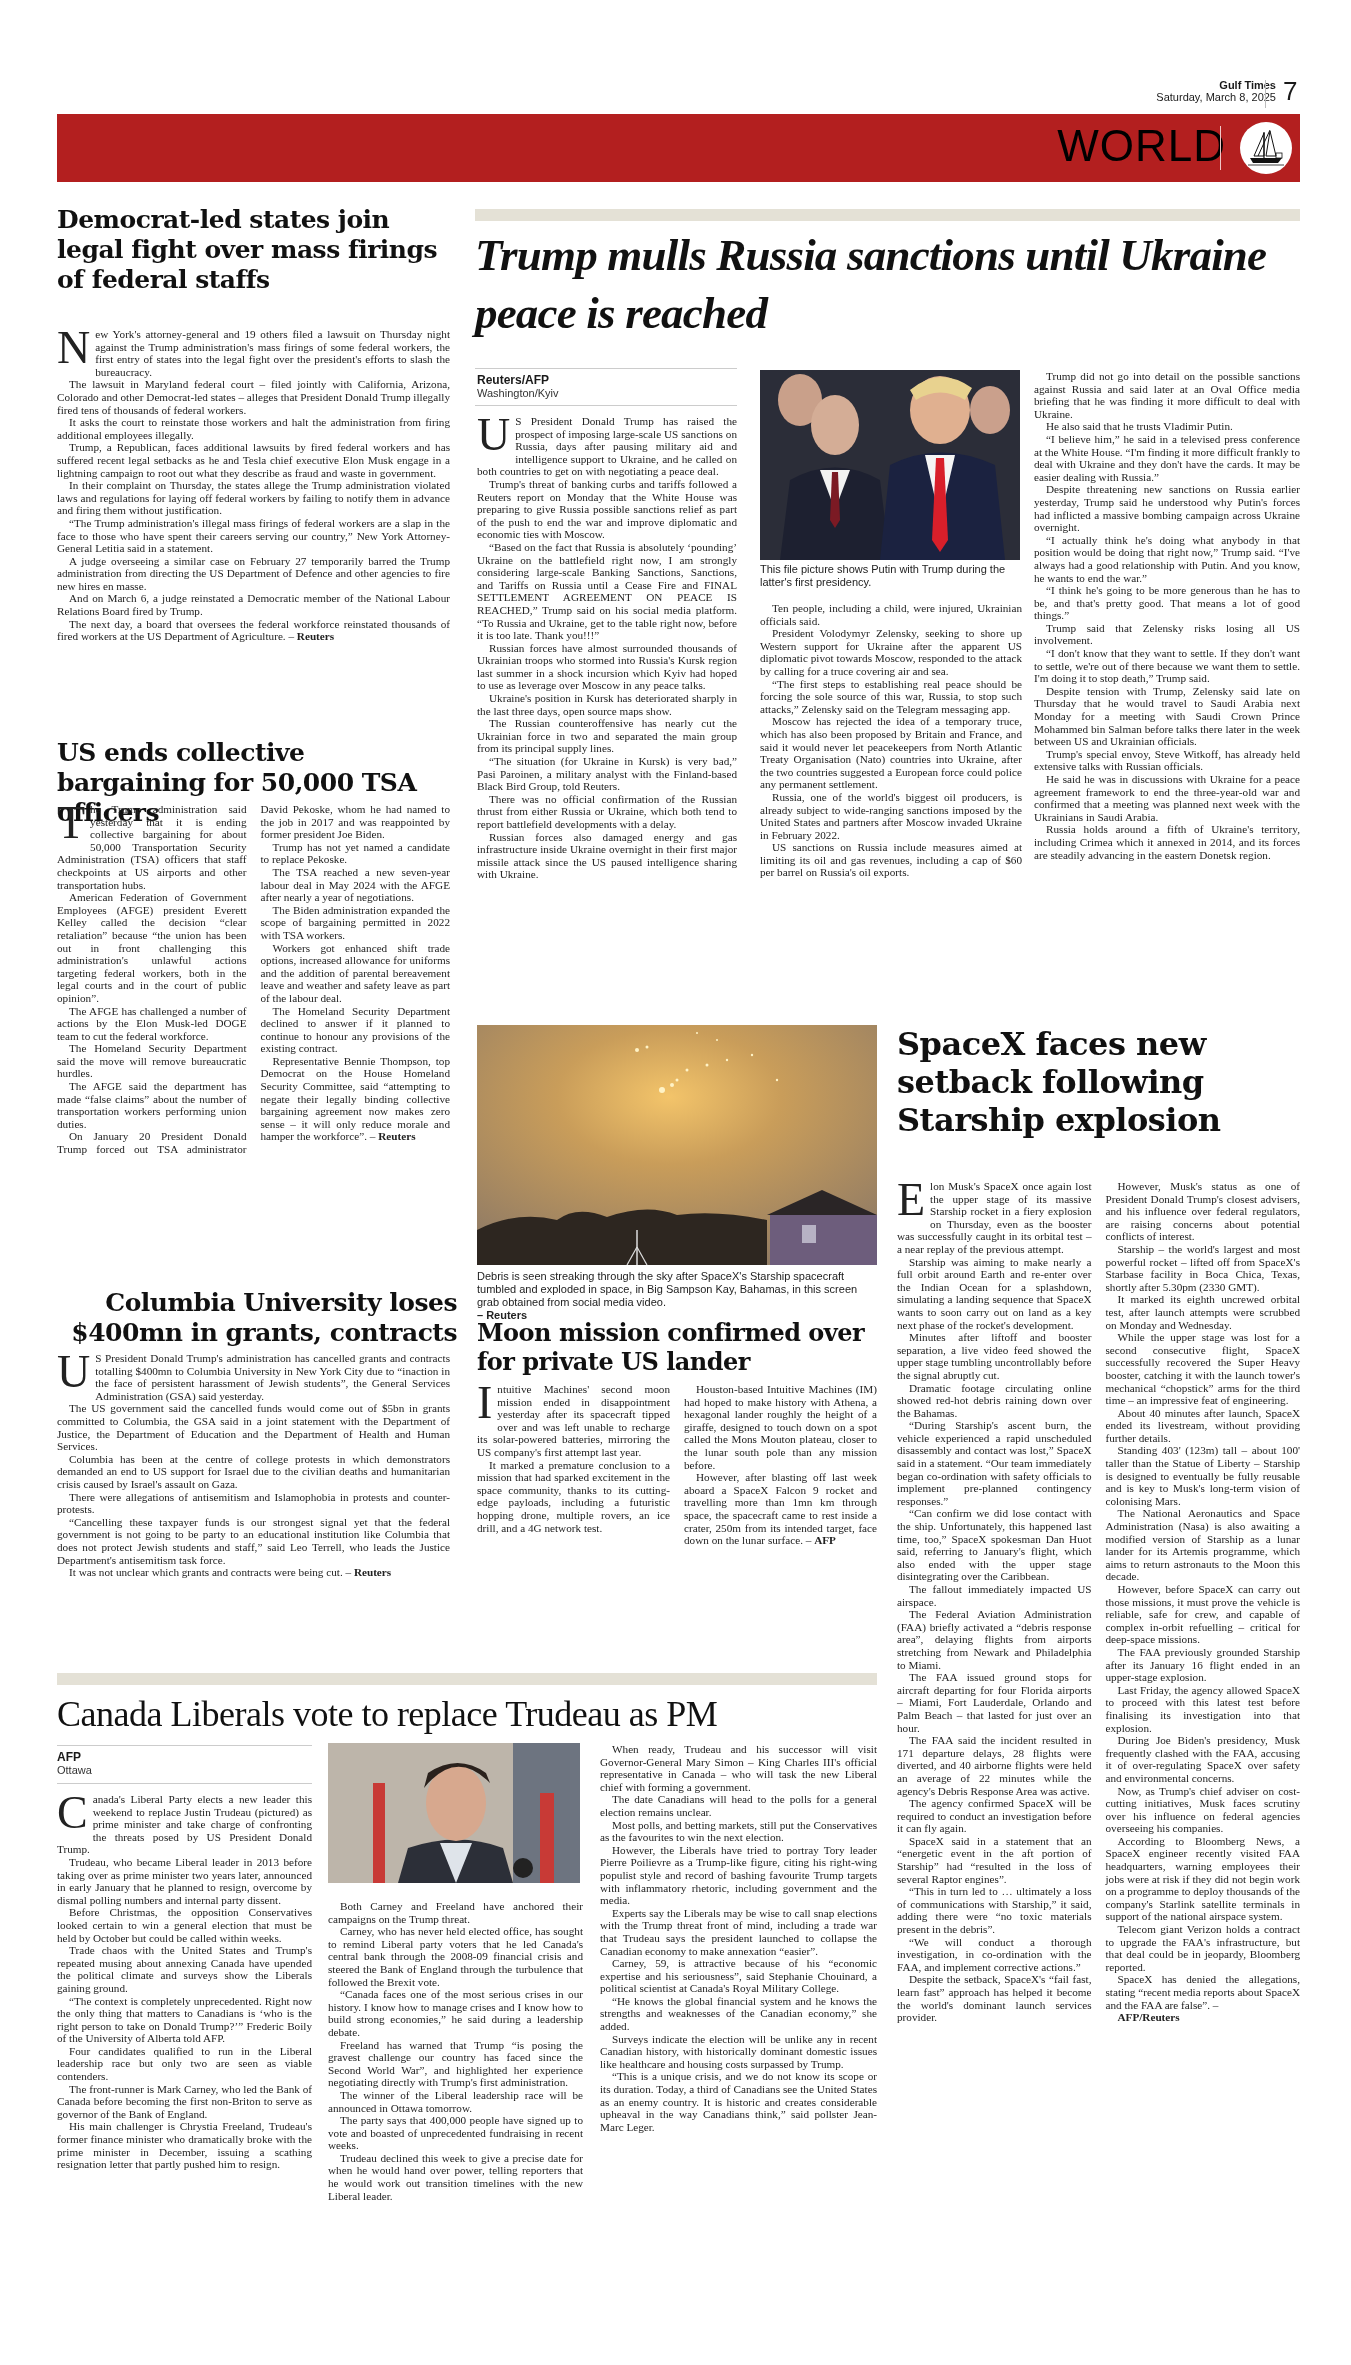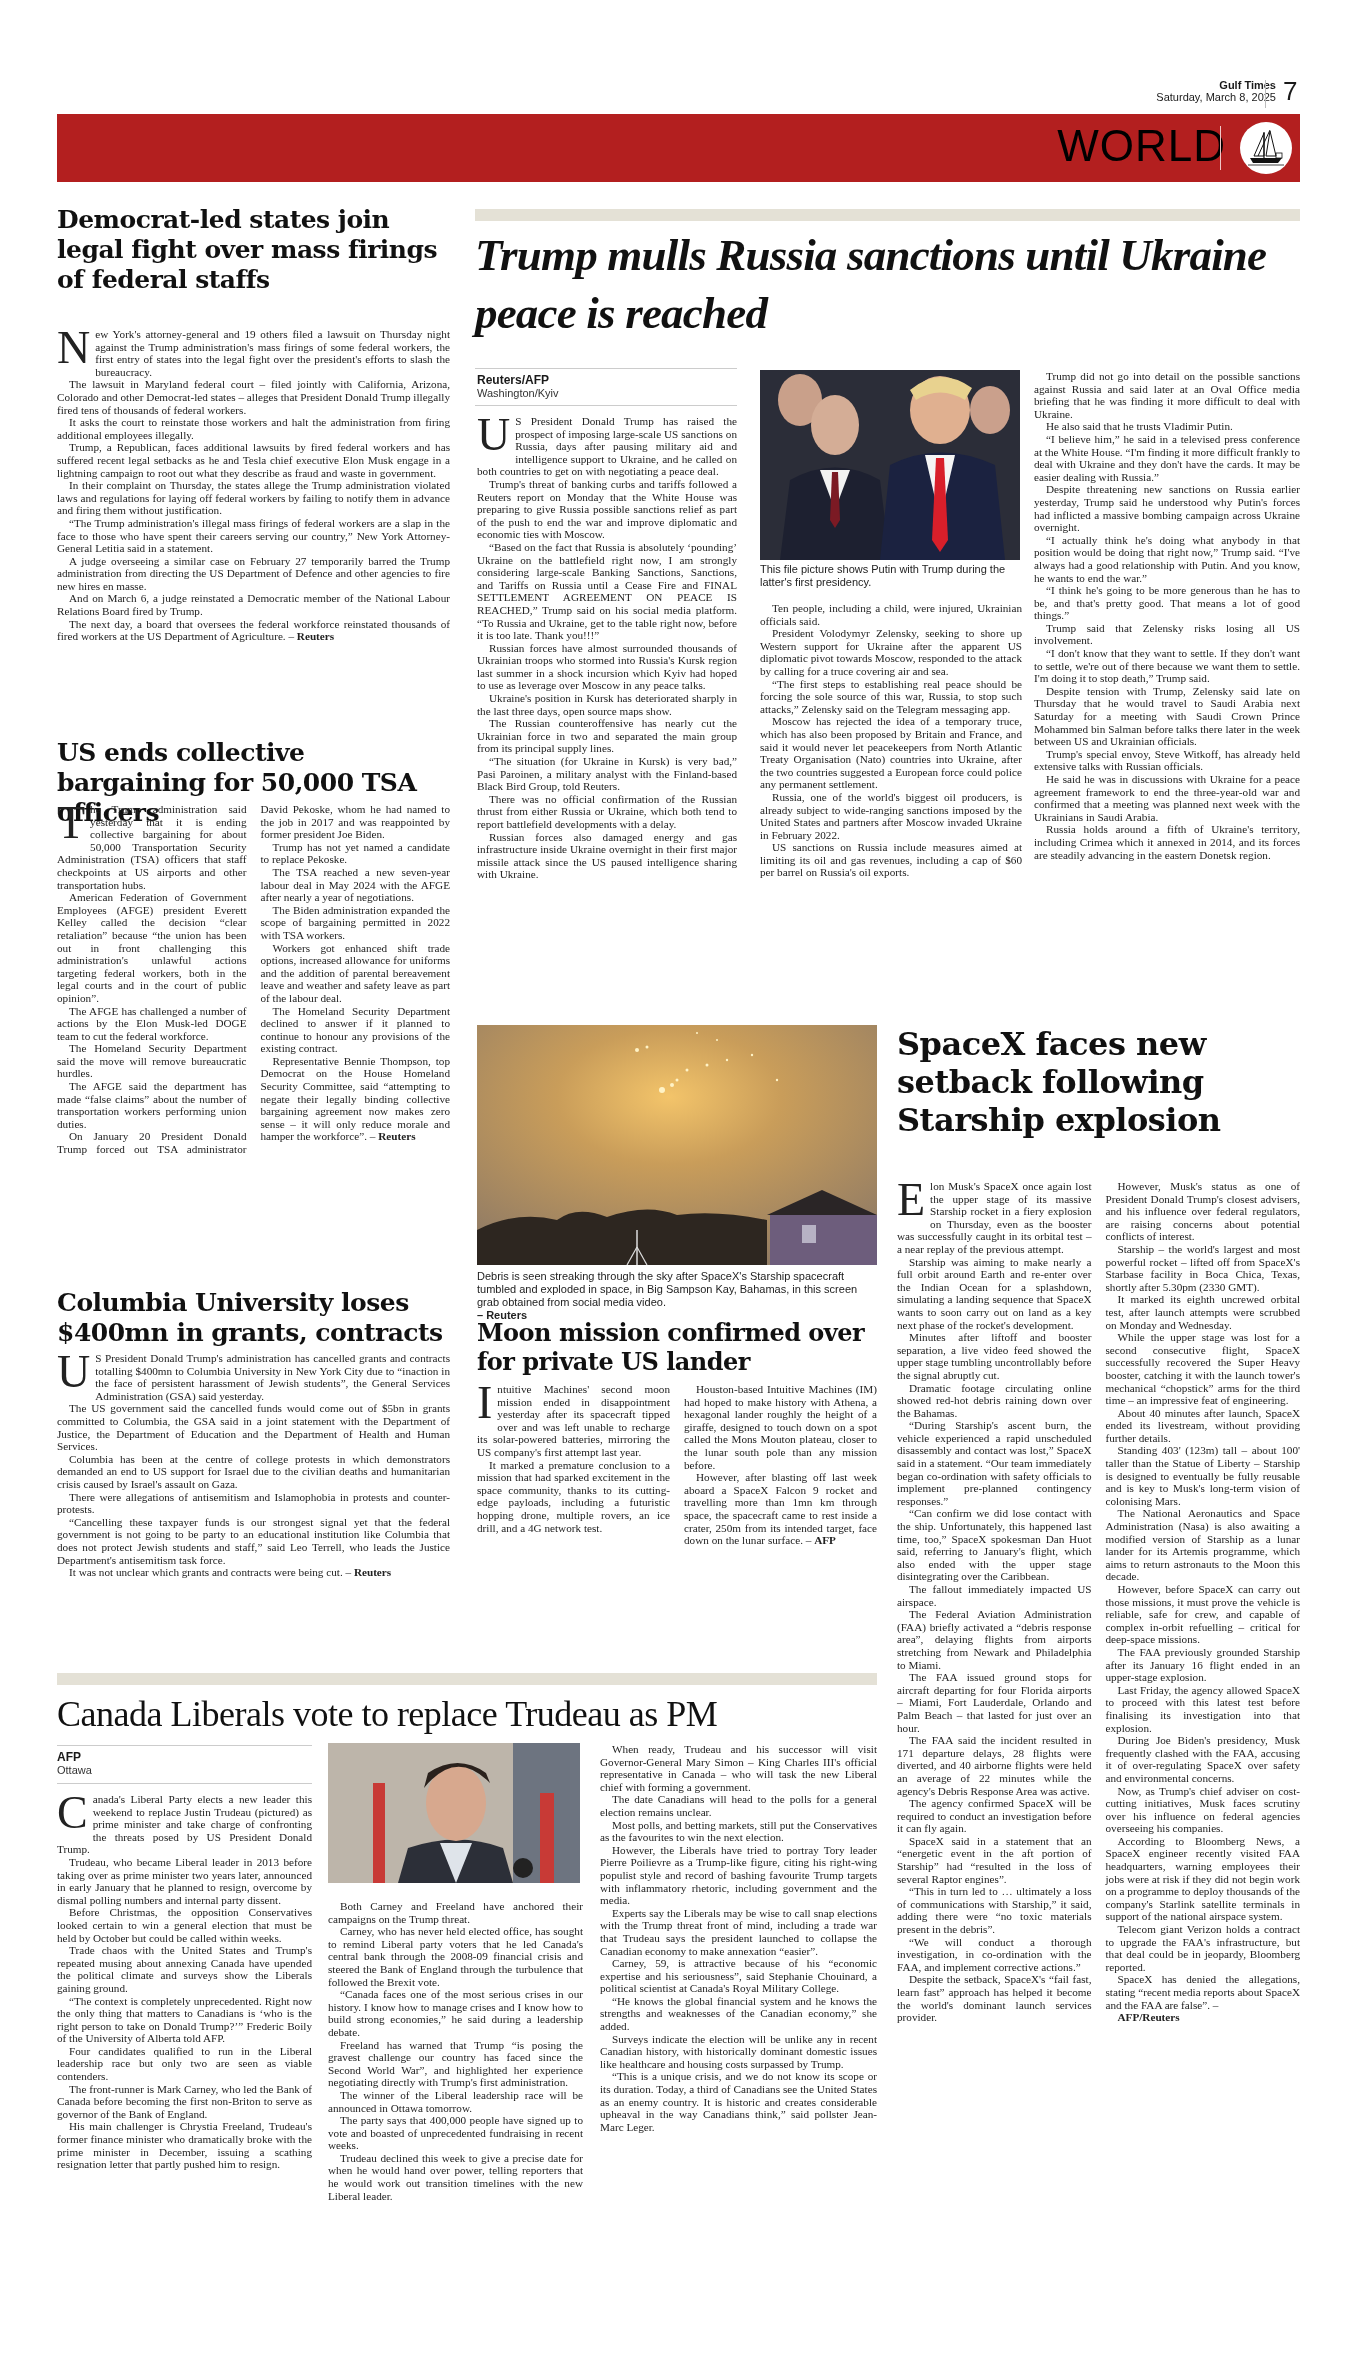--- a/index.html
+++ b/index.html
@@ -86,21 +86,21 @@
   <p>The AFGE said the department has made “false claims” about the number of transportation workers performing union duties.</p>
   <p>On January 20 President Donald Trump forced out TSA administrator David Pekoske, whom he had named to the job in 2017 and was reappointed by former president Joe Biden.</p>
   <p>Trump has not yet named a candidate to replace Pekoske.</p>
   <p>The TSA reached a new seven-year labour deal in May 2024 with the AFGE after nearly a year of negotiations.</p>
   <p>The Biden administration expanded the scope of bargaining permitted in 2022 with TSA workers.</p>
   <p>Workers got enhanced shift trade options, increased allowance for uniforms and the addition of parental bereavement leave and weather and safety leave as part of the labour deal.</p>
   <p>The Homeland Security Department declined to answer if it planned to continue to honour any provisions of the existing contract.</p>
   <p><span>Representative Bennie Thompson, top Democrat on the House Homeland Security Committee, said “attempting to negate their legally binding collective bargaining agreement now makes zero sense – it will only reduce morale and hamper the workforce”. –</span> <span class="credit">Reuters</span></p>
 </div>
 
-<h2 class="abs hl" style="left:57px;top:1288px;width:400px;font-size:25px;line-height:30px;">Columbia University loses $400mn in grants, contracts</h2>
+<h2 class="abs hl" style="left:57px;top:1288px;width:400px;font-size:25px;line-height:30px;text-align:right;">Columbia University loses $400mn in grants, contracts</h2>
 <div class="abs body" style="left:57px;top:1352px;width:393px;">
   <span class="drop">U</span>
   <p class="first">S President Donald Trump's administration has cancelled grants and contracts totalling $400mn to Columbia University in New York City due to “inaction in the face of persistent harassment of Jewish students”, the General Services Administration (GSA) said yesterday.</p>
   <p>The US government said the cancelled funds would come out of $5bn in grants committed to Columbia, the GSA said in a joint statement with the Department of Justice, the Department of Education and the Department of Health and Human Services.</p>
   <p>Columbia has been at the centre of college protests in which demonstrators demanded an end to US support for Israel due to the civilian deaths and humanitarian crisis caused by Israel's assault on Gaza.</p>
   <p>There were allegations of antisemitism and Islamophobia in protests and counter-protests.</p>
   <p>“Cancelling these taxpayer funds is our strongest signal yet that the federal government is not going to be party to an educational institution like Columbia that does not protect Jewish students and staff,” said Leo Terrell, who leads the Justice Department's antisemitism task force.</p>
   <p><span>It was not unclear which grants and contracts were being cut. –</span> <span class="credit">Reuters</span></p>
 </div>
 
@@ -155,21 +155,21 @@
 
 <div class="abs body" style="left:1034px;top:370px;width:266px;">
   <p>Trump did not go into detail on the possible sanctions against Russia and said later at an Oval Office media briefing that he was finding it more difficult to deal with Ukraine.</p>
   <p>He also said that he trusts Vladimir Putin.</p>
   <p>“I believe him,” he said in a televised press conference at the White House. “I'm finding it more difficult frankly to deal with Ukraine and they don't have the cards. It may be easier dealing with Russia.”</p>
   <p>Despite threatening new sanctions on Russia earlier yesterday, Trump said he understood why Putin's forces had inflicted a massive bombing campaign across Ukraine overnight.</p>
   <p>“I actually think he's doing what anybody in that position would be doing that right now,” Trump said. “I've always had a good relationship with Putin. And you know, he wants to end the war.”</p>
   <p>“I think he's going to be more generous than he has to be, and that's pretty good. That means a lot of good things.”</p>
   <p>Trump said that Zelensky risks losing all US involvement.</p>
   <p>“I don't know that they want to settle. If they don't want to settle, we're out of there because we want them to settle. I'm doing it to stop death,” Trump said.</p>
-  <p>Despite tension with Trump, Zelensky said late on Thursday that he would travel to Saudi Arabia next Saturday for a meeting with Saudi Crown Prince Mohammed bin Salman before talks there later in the week between US and Ukrainian officials.</p>
+  <p>Despite tension with Trump, Zelensky said late on Thursday that he would travel to Saudi Arabia next Monday for a meeting with Saudi Crown Prince Mohammed bin Salman before talks there later in the week between US and Ukrainian officials.</p>
   <p>Trump's special envoy, Steve Witkoff, has already held extensive talks with Russian officials.</p>
   <p>He said he was in discussions with Ukraine for a peace agreement framework to end the three-year-old war and confirmed that a meeting was planned next week with the Ukrainians in Saudi Arabia.</p>
   <p>Russia holds around a fifth of Ukraine's territory, including Crimea which it annexed in 2014, and its forces are steadily advancing in the eastern Donetsk region.</p>
 </div>
 
 <div class="abs photo-space" style="left:477px;top:1025px;width:400px;height:240px;">
   <svg width="400" height="240" viewBox="0 0 400 240">
     <defs>
       <radialGradient id="sky" cx="0.48" cy="0.3" r="0.8">
         <stop offset="0" stop-color="#f3c46a"></stop>

